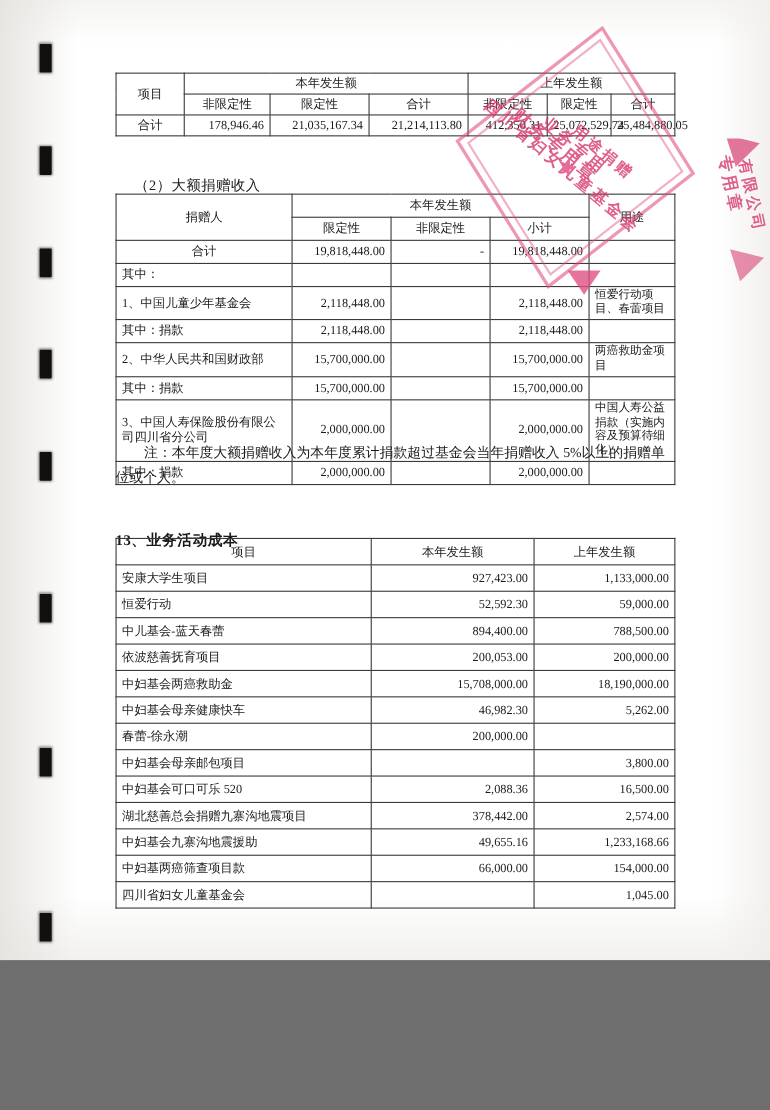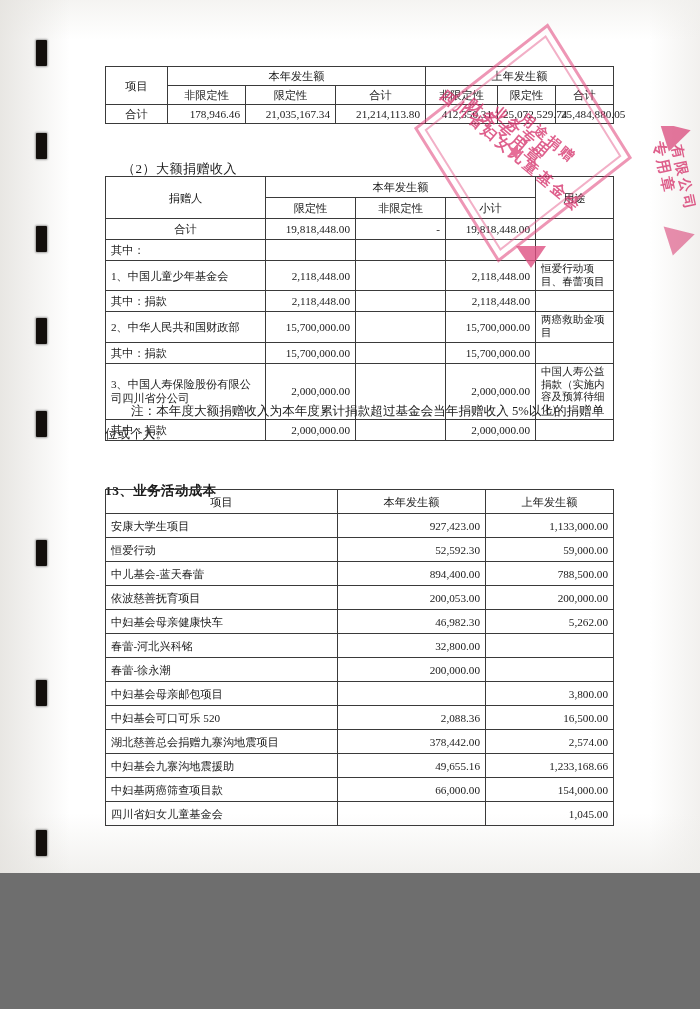--- a/index.html
+++ b/index.html
@@ -339,28 +339,28 @@
               <td class="l">中儿基会-蓝天春蕾</td>
               <td class="r">894,400.00</td>
               <td class="r">788,500.00</td>
             </tr>
             <tr>
               <td class="l">依波慈善抚育项目</td>
               <td class="r">200,053.00</td>
               <td class="r">200,000.00</td>
             </tr>
             <tr>
+              <td class="l">中妇基会两癌救助金</td>
+              <td class="r">15,708,000.00</td>
+              <td class="r">18,190,000.00</td>
+            </tr>
+            <tr>
               <td class="l">中妇基会母亲健康快车</td>
               <td class="r">46,982.30</td>
               <td class="r">5,262.00</td>
-            </tr>
-            <tr>
-              <td class="l">春蕾-河北兴科铭</td>
-              <td class="r">32,800.00</td>
-              <td class="r"></td>
             </tr>
             <tr>
               <td class="l">春蕾-徐永潮</td>
               <td class="r">200,000.00</td>
               <td class="r"></td>
             </tr>
             <tr>
               <td class="l">中妇基会母亲邮包项目</td>
               <td class="r"></td>
               <td class="r">3,800.00</td>

